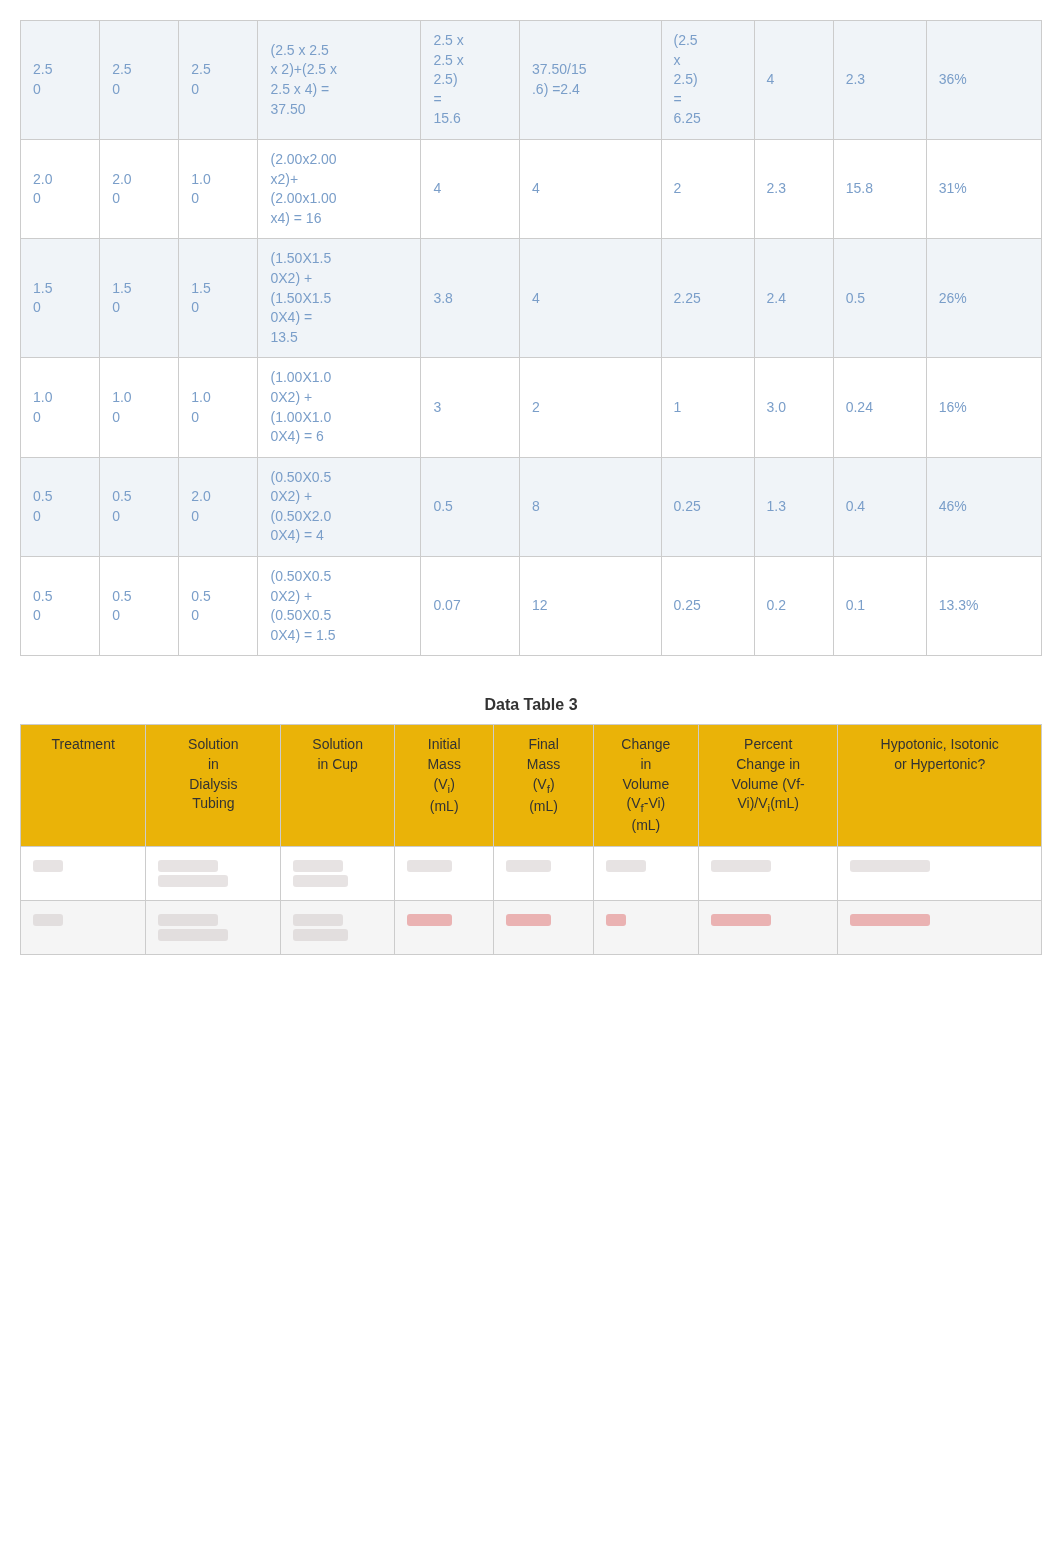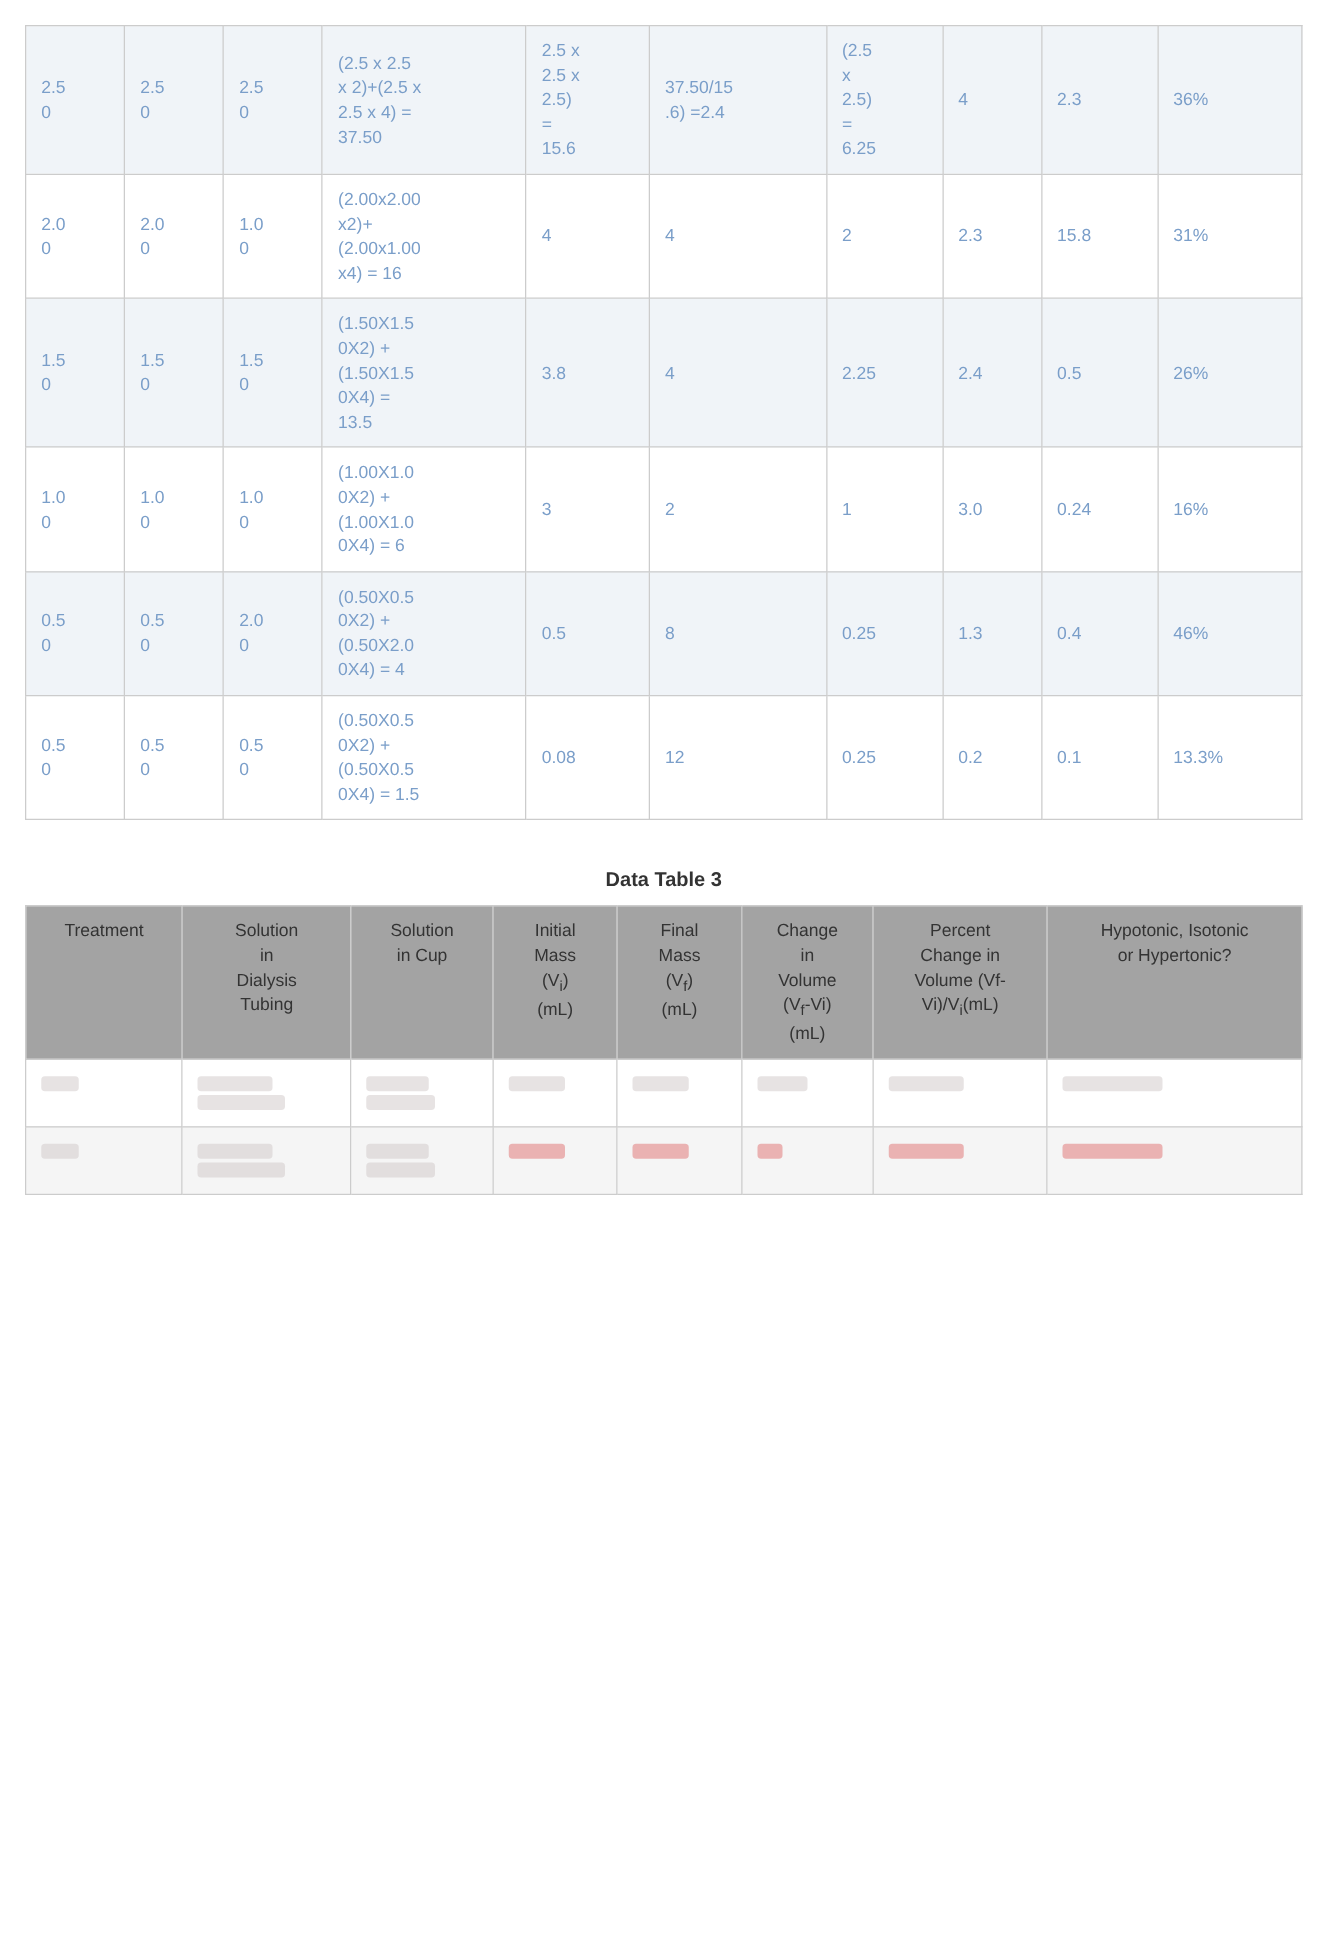--- a/index.html
+++ b/index.html
@@ -48,21 +48,21 @@
       border-collapse: collapse;
     }
     .data-table3 th, .data-table3 td {
       border: 1px solid #ccc;
       padding: 10px 12px;
       vertical-align: top;
       font-size: 14px;
       line-height: 1.4;
     }
     .data-table3 th {
-      background-color: #a3a3a3;
+      background-color: #eab308;
       font-weight: normal;
       color: #333;
     }
     .data-table3 td {
       color: #7a9ec9;
     }
     .data-table3 tr:nth-child(even) td {
       background-color: #f5f5f5;
     }
     .blurred-row td {
@@ -152,21 +152,21 @@
         <td>0.25</td>
         <td>1.3</td>
         <td>0.4</td>
         <td>46%</td>
       </tr>
       <tr>
         <td>0.5<br>0</td>
         <td>0.5<br>0</td>
         <td>0.5<br>0</td>
         <td>(0.50X0.5<br>0X2) +<br>(0.50X0.5<br>0X4) = 1.5</td>
-        <td>0.08</td>
+        <td>0.07</td>
         <td>12</td>
         <td>0.25</td>
         <td>0.2</td>
         <td>0.1</td>
         <td>13.3%</td>
       </tr>
     </tbody>
 </table>
 
 <div class="section-title">

